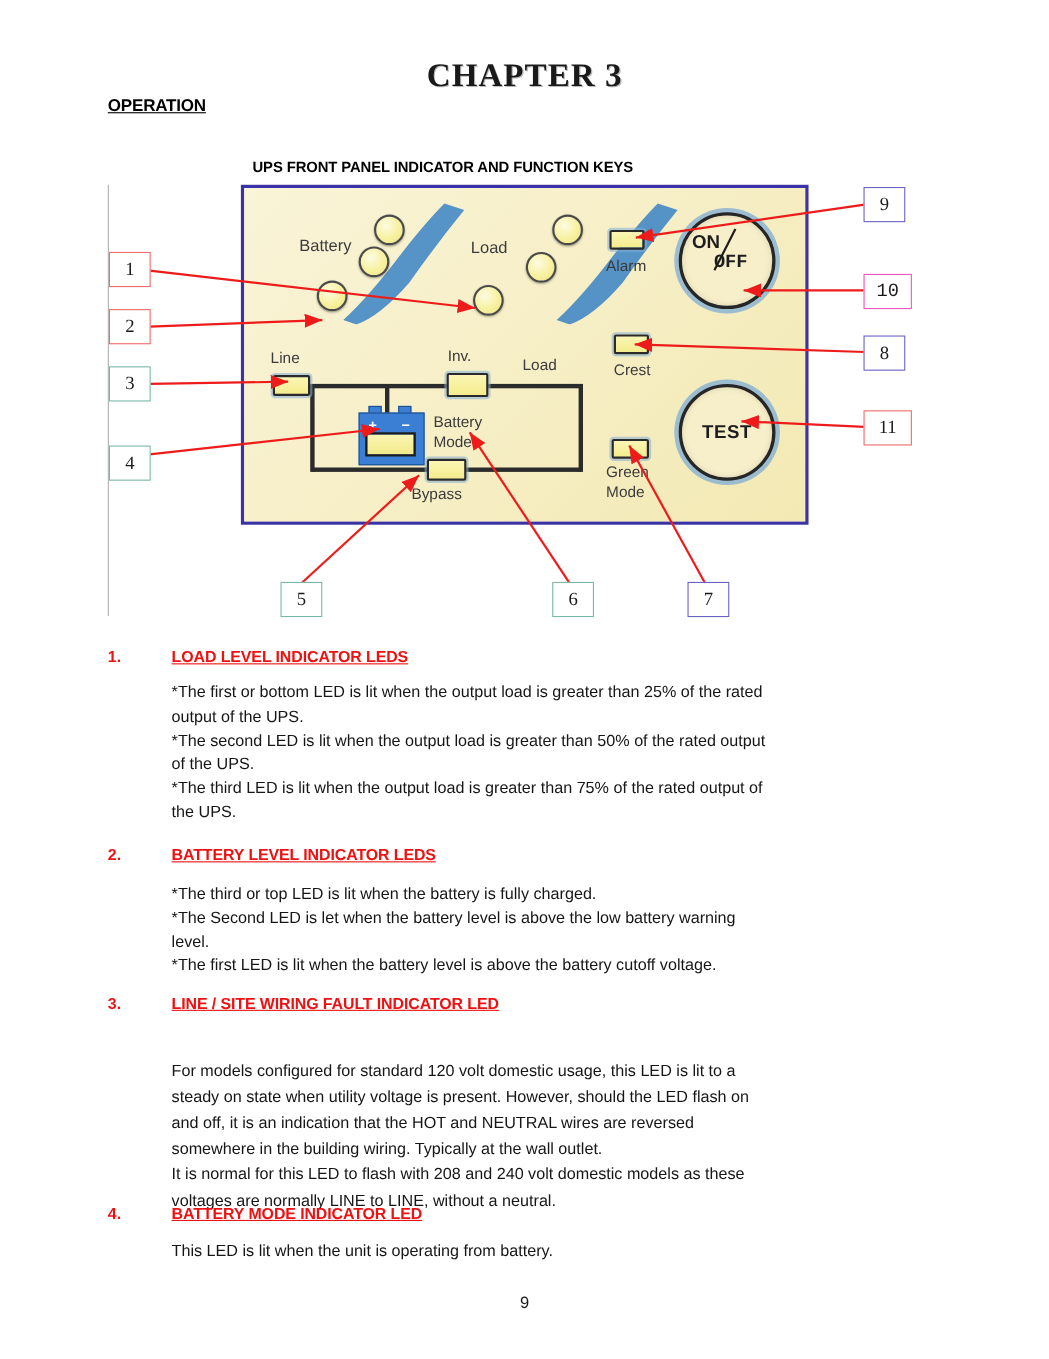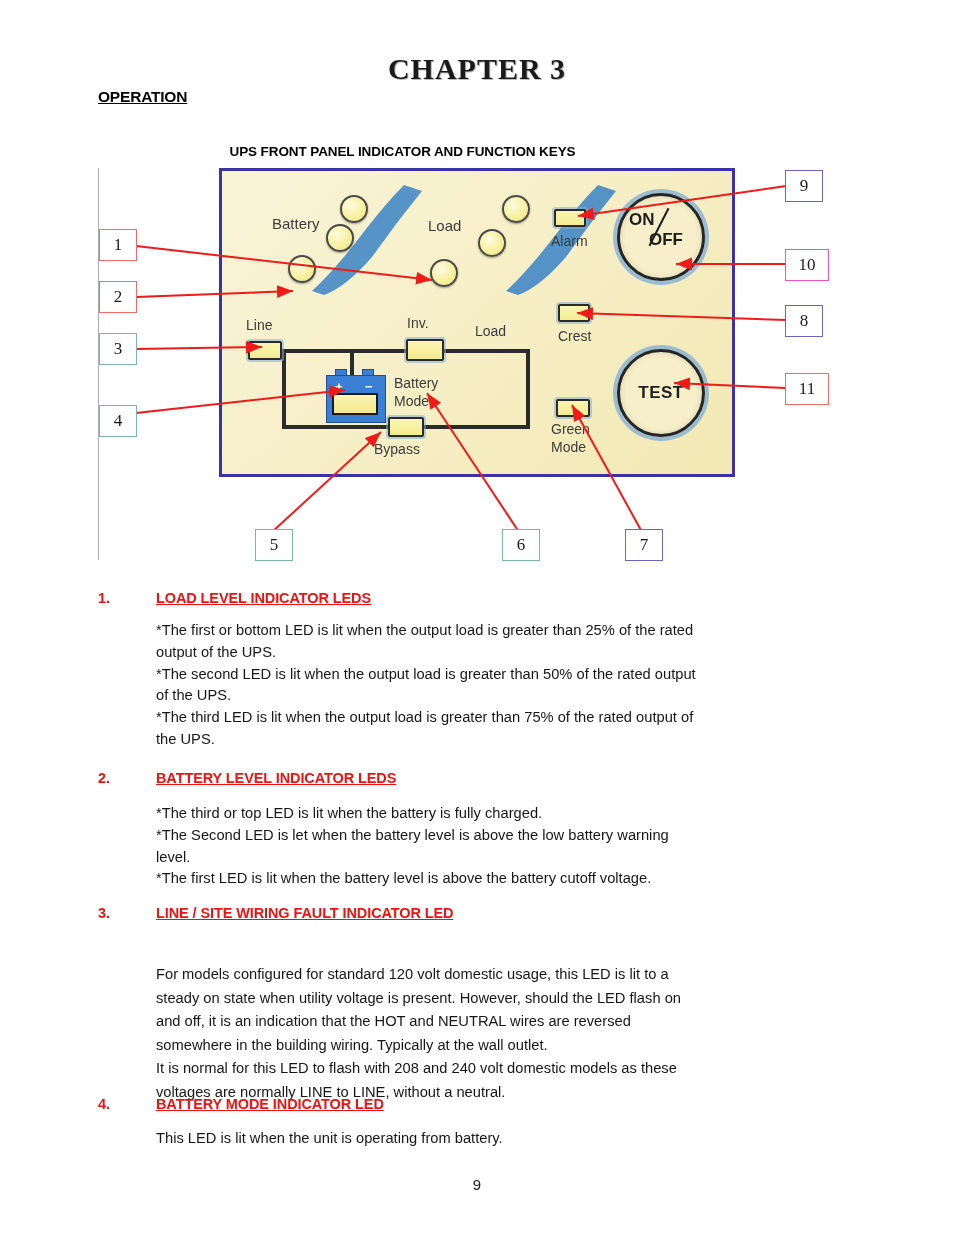--- a/index.html
+++ b/index.html
@@ -141,21 +141,21 @@
   .onoff-label .on {
     position: absolute;
     left: 9px; top: 14px;
     font-size: 17px; font-weight: bold; color: #1d1d1d;
     font-family: "Liberation Sans", sans-serif;
   }
   .onoff-label .off {
     position: absolute;
     left: 29px; top: 34px;
     font-size: 17px; font-weight: bold; color: #1d1d1d;
-    font-family: Liberation Sans, sans-serif;
+    font-family: Liberation Mono, monospace;
   }
   .onoff-label .slash {
     position: absolute;
     left: 38px; top: 10px;
     width: 2px; height: 42px;
     background: #1d1d1d;
     transform: rotate(27deg);
     transform-origin: center;
   }
   .test-label {
@@ -403,21 +403,21 @@
     </div>
   <div class="callout c-blue" style="left:625px; top:529px;">
       <span>7</span>
     </div>
   <div class="callout c-blue" style="left:785px; top:305px;">
       <span>8</span>
     </div>
   <div class="callout c-blue" style="left:785px; top:170px;">
       <span>9</span>
     </div>
-  <div class="callout c-magenta wide" style="left:785px; top:249px;">
+  <div class="callout c-magenta wide" style="left:785px; top:249px;font-family:Liberation Mono, monospace;">
       <span>10</span>
     </div>
   <div class="callout c-red wide" style="left:785px; top:373px;">
       <span>11</span>
     </div>
 
 </div>
 
 <div class="section" style="top:590px;">
   <div class="sec-num">1.</div>

